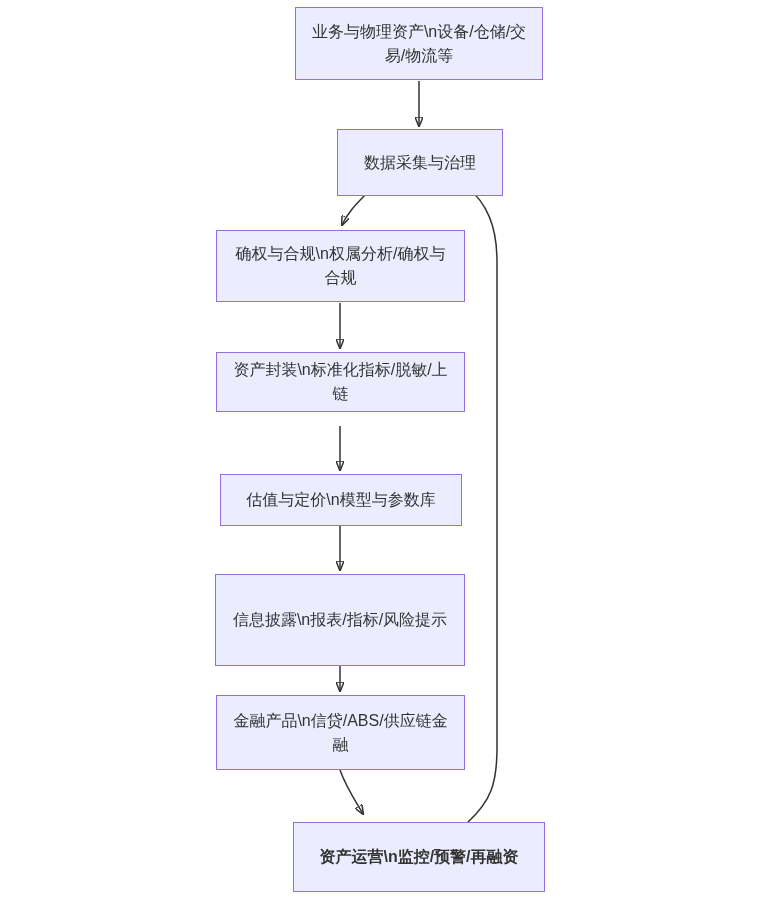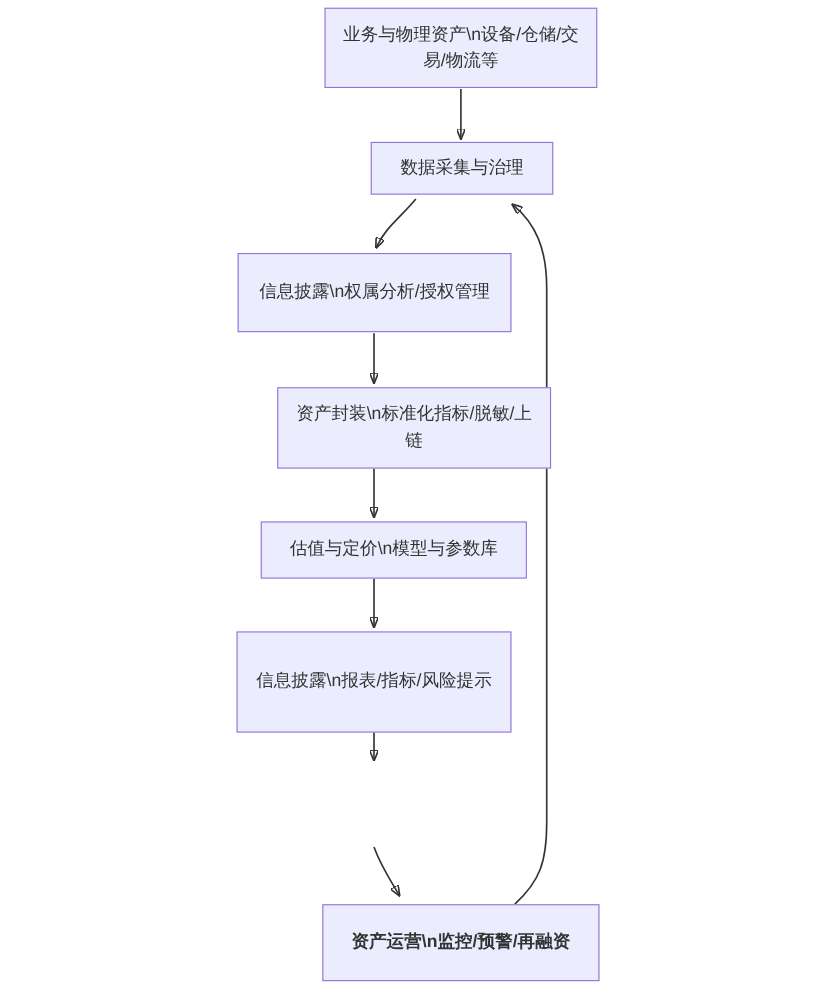--- a/index.html
+++ b/index.html
@@ -67,38 +67,41 @@
     <path d="M340,526 L340,570" marker-end="url(#arrowhead)"></path>
     <path d="M340,648 L340,691" marker-end="url(#arrowhead)"></path>
     <path d="M340,770 C346,787 356,802 363,814" marker-end="url(#arrowhead)"></path>
     <path d="M468,822 C491,801 497,783 497,748 L497,262 C497,226 487,203 466,186" marker-end="url(#arrowhead)"></path>
   </svg>
 
   <div class="node" style="left:295px;top:7px;width:248px;height:73px;">
     <span class="node-label">业务与物理资产\n设备/仓储/交易/物流等</span>
   </div>
 
-  <div class="node" style="left:337px;top:129px;width:166px;height:48px;">
+  <div class="node" style="left:337px;top:129px;width:166px;height:67px;">
     <span class="node-label">数据采集与治理</span>
   </div>
 
   <div class="node" style="left:216px;top:230px;width:249px;height:72px;">
-    <span class="node-label">信息披露\n权属分析/授权管理</span>
+    <span class="node-label">确权与合规\n权属分析/确权与合规</span>
   </div>
 
-  <div class="node" style="left:216px;top:352px;width:249px;height:74px;margin-left:36px;">
+  <div class="node" style="left:216px;top:352px;width:249px;height:60px;">
     <span class="node-label">资产封装\n标准化指标/脱敏/上链</span>
   </div>
 
-  <div class="node" style="left:220px;top:474px;width:242px;height:52px;margin-left:17px;">
+  <div class="node" style="left:220px;top:474px;width:242px;height:52px;">
     <span class="node-label">估值与定价\n模型与参数库</span>
   </div>
 
   <div class="node" style="left:215px;top:574px;width:250px;height:92px;">
     <span class="node-label">信息披露\n报表/指标/风险提示</span>
   </div>
 
+  <div class="node" style="left:216px;top:695px;width:249px;height:75px;">
+    <span class="node-label">金融产品\n信贷/ABS/供应链金融</span>
+  </div>
 
   <div class="node" style="left:293px;top:822px;width:252px;height:70px;font-weight:bold;">
     <span class="node-label">资产运营\n监控/预警/再融资</span>
   </div>
 
 </div>
 
 </body></html>

